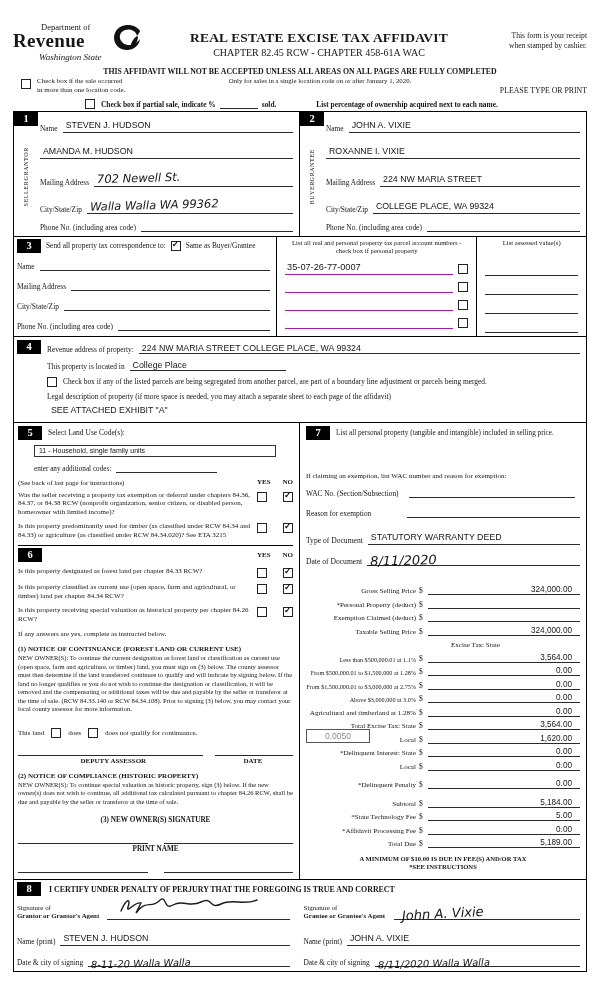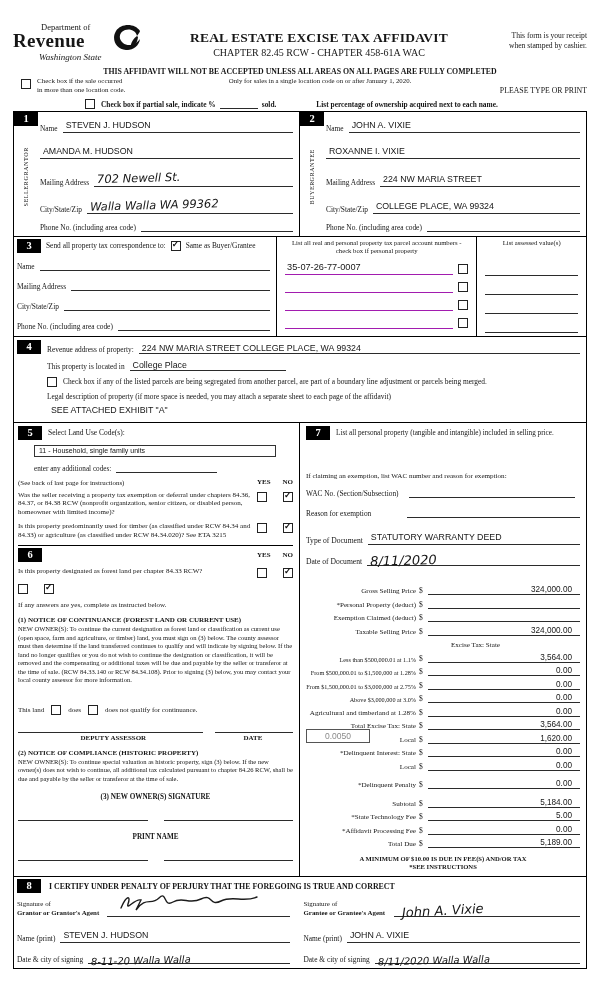--- a/index.html
+++ b/index.html
@@ -72,21 +72,21 @@
   .ynrow{display:flex;align-items:flex-end;margin-top:5px;}
   .ynrow .t{flex:1;font-size:6.9px;}
   .ynhead{width:36px;flex:0 0 36px;display:flex;justify-content:space-between;font-size:7px;font-weight:bold;}
   .q{display:flex;margin-top:5px;}
   .q .qt{flex:1;font-size:7px;line-height:1.25;padding-right:6px;}
   .qb{width:36px;flex:0 0 36px;display:flex;justify-content:space-between;align-items:flex-start;padding-top:1px;}
   .sec6top{border-top:1.3px solid #000;margin-top:6px;padding-top:2px;display:flex;justify-content:space-between;align-items:center;}
   .ifyes{font-size:7px;margin-top:7px;}
   .ntitle{font-size:7px;font-weight:bold;margin-top:7px;}
   .nbody{font-size:6.55px;line-height:1.3;margin-top:1px;text-align:left;}
-  .landrow{display:flex;align-items:center;gap:7px;font-size:7px;margin-top:20px;}
+  .landrow{display:flex;align-items:center;gap:7px;font-size:7px;margin-top:14px;}
   .asr{display:flex;gap:12px;margin-top:17px;}
   .asr .l1{flex:1.9;border-bottom:1px solid #2b2b2b;}
   .asr .l2{flex:0.8;border-bottom:1px solid #2b2b2b;}
   .asrlab{display:flex;gap:4px;margin-top:1px;font-size:7px;font-weight:bold;}
   .asrlab .l1{flex:1.9;text-align:center;border:none;}
   .asrlab .l2{flex:0.8;text-align:center;border:none;}
   .csig{text-align:center;font-weight:bold;font-size:7.2px;margin-top:10px;}
   .twolines{display:flex;gap:16px;margin-top:18px;}
   .twolines span{flex:1;border-bottom:1px solid #2b2b2b;height:1px;}
   
@@ -343,20 +343,28 @@
           </span>
         </div>
         <div class="q">
           <span class="qt">Is this property designated as forest land per chapter 84.33 RCW?</span>
           <span class="qb">
               <span class="cb"></span>
               <span class="cb checked"></span>
             </span>
         </div>
         <div class="q">
+          <span class="qt">Is this property classified as current use (open space, farm and agricultural, or timber) land per chapter 84.34 RCW?</span>
+          <span class="qb">
+              <span class="cb"></span>
+              <span class="cb checked"></span>
+            </span>
+        </div>
+        <div class="q">
+          <span class="qt">Is this property receiving special valuation as historical property per chapter 84.26 RCW?</span>
           <span class="qb">
               <span class="cb"></span>
               <span class="cb checked"></span>
             </span>
         </div>
         <div class="ifyes">If any answers are yes, complete as instructed below.</div>
         <div class="ntitle">(1) NOTICE OF CONTINUANCE (FOREST LAND OR CURRENT USE)</div>
         <div class="nbody">NEW OWNER(S): To continue the current designation as forest land or classification as current use (open space, farm and agriculture, or timber) land, you must sign on (3) below. The county assessor must then determine if the land transferred continues to qualify and will indicate by signing below. If the land no longer qualifies or you do not wish to continue the designation or classification, it will be removed and the compensating or additional taxes will be due and payable by the seller or transferor at the time of sale. (RCW 84.33.140 or RCW 84.34.108). Prior to signing (3) below, you may contact your local county assessor for more information.</div>
         <div class="landrow">
           <span>This land</span>
@@ -373,21 +381,21 @@
           <span class="l1">DEPUTY ASSESSOR</span>
           <span class="l2">DATE</span>
         </div>
         <div class="ntitle">(2) NOTICE OF COMPLIANCE (HISTORIC PROPERTY)</div>
         <div class="nbody">NEW OWNER(S): To continue special valuation as historic property, sign (3) below. If the new owner(s) does not wish to continue, all additional tax calculated pursuant to chapter 84.26 RCW, shall be due and payable by the seller or transferor at the time of sale.</div>
         <div class="csig">(3) NEW OWNER(S) SIGNATURE</div>
         <div class="twolines">
           <span></span>
           <span></span>
         </div>
-        <div class="csig" style="margin-top:12px;">PRINT NAME</div>
+        <div class="csig" style="margin-top:1px;">PRINT NAME</div>
         <div class="twolines">
           <span></span>
           <span></span>
         </div>
       </div>
 
       <div class="colR">
         <div class="sechead">
           <span class="numbox">7</span>
           <span style="font-size:7.2px;">List all personal property (tangible and intangible) included in selling price.</span>

